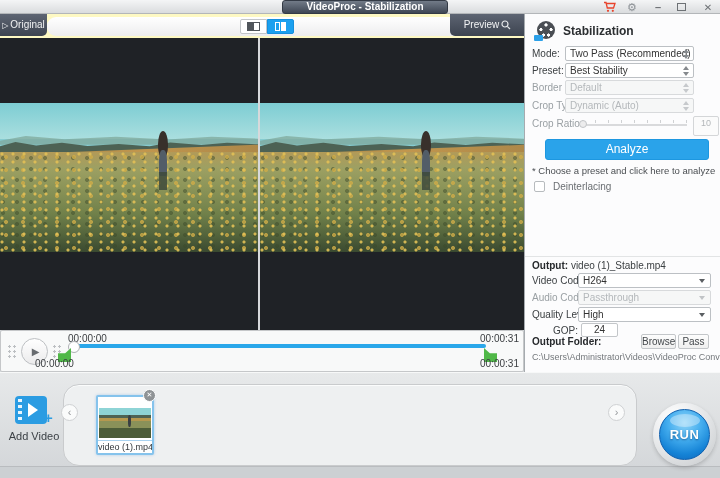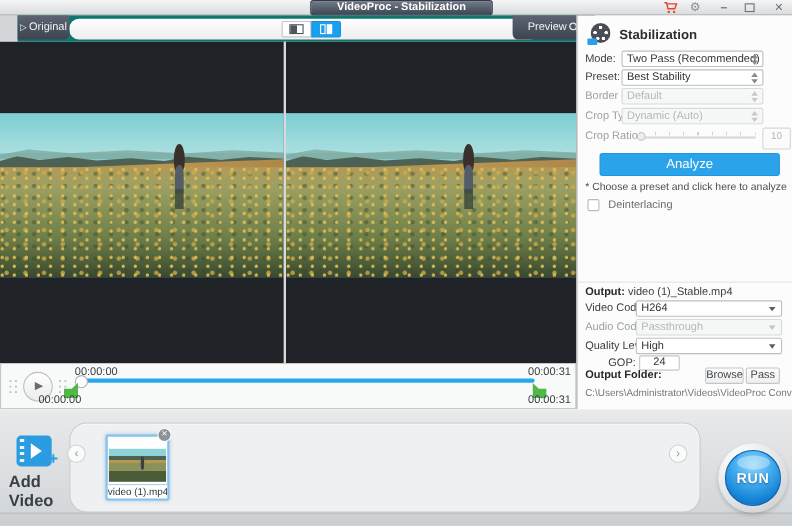--- a/index.html
+++ b/index.html
@@ -14,21 +14,21 @@
     color:#fff; font-size:10px; font-weight:bold; text-align:center; line-height:12px; }
   .tb-ico { position:absolute; top:0; height:14px; display:flex; align-items:center; justify-content:center; }
   .cart { left:601px; width:18px; }
   .gearico { left:624px; width:16px; font-size:11px; color:#8d9297; line-height:14px; }
   .minico { left:650px; width:16px; font-size:11px; color:#6d7175; font-weight:bold; }
   .maxico { left:673px; width:16px; }
   .maxico i { display:block; width:9px; height:8px; border:1.5px solid #6d7175; }
   .closeico { left:699px; width:18px; font-size:10px; color:#6d7175; }
 
   
-  .ptopbar { position:absolute; left:0; top:14px; width:525px; height:24px; background:#0f766e;margin-left:16px; }
+  .ptopbar { position:absolute; left:0; top:14px; width:525px; height:24px; background:#fef9c3; }
   .pill { position:absolute; left:47px; top:3px; width:428px; height:19px; border-radius:9px;
     background:linear-gradient(180deg,#ffffff,#ededee); }
   .tab-original { position:absolute; left:0; top:0; width:47px; height:22px;
     background:linear-gradient(180deg,#5d6472,#3d4450); border-radius:0 0 5px 0;
     color:#f2f3f4; font-size:10px; line-height:22px; text-align:center; }
   .tab-original .tri { font-size:8px; margin-right:2px; }
   .tab-preview { position:absolute; right:0; top:0; width:75px; height:22px;
     background:linear-gradient(180deg,#5d6472,#3d4450); border-radius:0 0 0 5px;
     color:#f2f3f4; font-size:10px; line-height:22px; text-align:center; display:flex; align-items:center; justify-content:center; gap:2px; }
   .toggle { position:absolute; left:240px; top:5px; height:15px; display:flex; }
@@ -146,21 +146,21 @@
   
   .bottombar { position:absolute; left:0; top:372px; width:720px; height:106px;
     background:linear-gradient(180deg,#e7e9ea,#d2d5d8); border-top:1px solid #f7f8f8; }
   .bstrip { position:absolute; left:0; bottom:0; width:720px; height:12px; background:#ccd0d3; border-top:1px solid #b9bcbf; }
   .addv-ico { position:absolute; left:15px; top:23px; width:32px; height:28px; background:#2b9ce2; border-radius:4px; }
   .addv-ico::before { content:""; position:absolute; left:3px; top:3px; bottom:3px; width:4px;
     background:repeating-linear-gradient(180deg,#eaf5fd 0 3px,transparent 3px 6px); }
   .addv-ico::after { content:""; position:absolute; left:13px; top:7px; width:0; height:0;
     border-left:10px solid #fff; border-top:7px solid transparent; border-bottom:7px solid transparent; }
   .addv-plus { position:absolute; left:44px; top:36px; font-size:15px; font-weight:bold; color:#2b9ce2; }
-  .addv-label { position:absolute; left:8px; top:57px; width:52px; font-size:15px; font-weight:bold; color:#3a3f44; }
+  .addv-label { position:absolute; left:8px; top:57px; width:52px; text-align:center; font-size:11px; font-weight:normal; color:#3a3f44; }
   .tray { position:absolute; left:63px; top:11px; width:574px; height:82px; border-radius:16px;
     background:#eef0f1; border:1px solid #c9cbcd; box-shadow:inset 0 1px 0 #fbfcfc; }
   .chev { position:absolute; width:17px; height:17px; border-radius:50%; background:#fafbfb; border:1px solid #cfd1d3;
     color:#96999c; font-size:11px; text-align:center; line-height:15px; }
   .chev.l { left:61px; top:31px; } .chev.r { left:608px; top:31px; }
   .thumb { position:absolute; left:96px; top:22px; width:58px; height:60px; background:#fff;
     border:2px solid #85c3ec; border-radius:2px; box-shadow:0 0 3px rgba(80,150,220,.4); }
   .thumb-img { position:absolute; left:1px; right:1px; top:11px; height:30px;
     background:linear-gradient(180deg,#8ed4d6 0 22%,#4e6354 22% 34%,#b5984f 34% 44%,#8a9159 44% 66%,#4c5c38 66% 100%); }
   .thumb-img::after { content:""; position:absolute; left:55%; top:22%; width:3px; height:12px; background:#3a3f42; border-radius:40%; }

